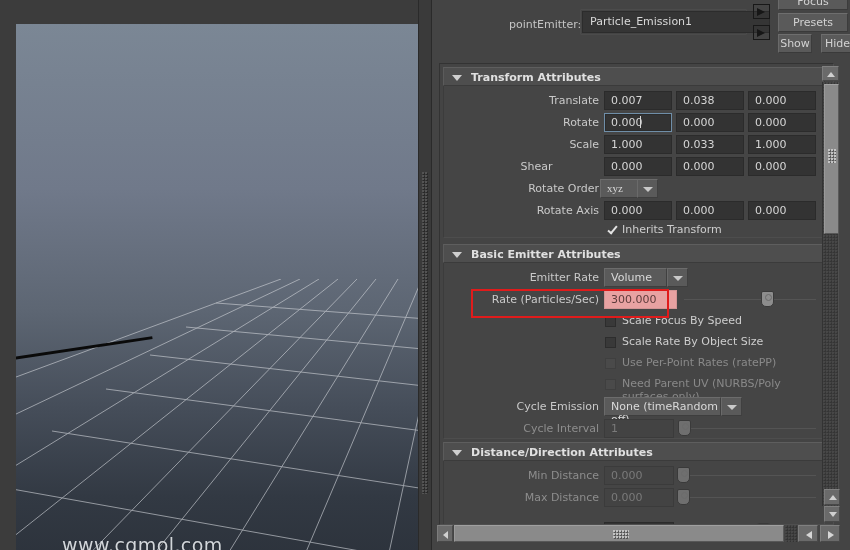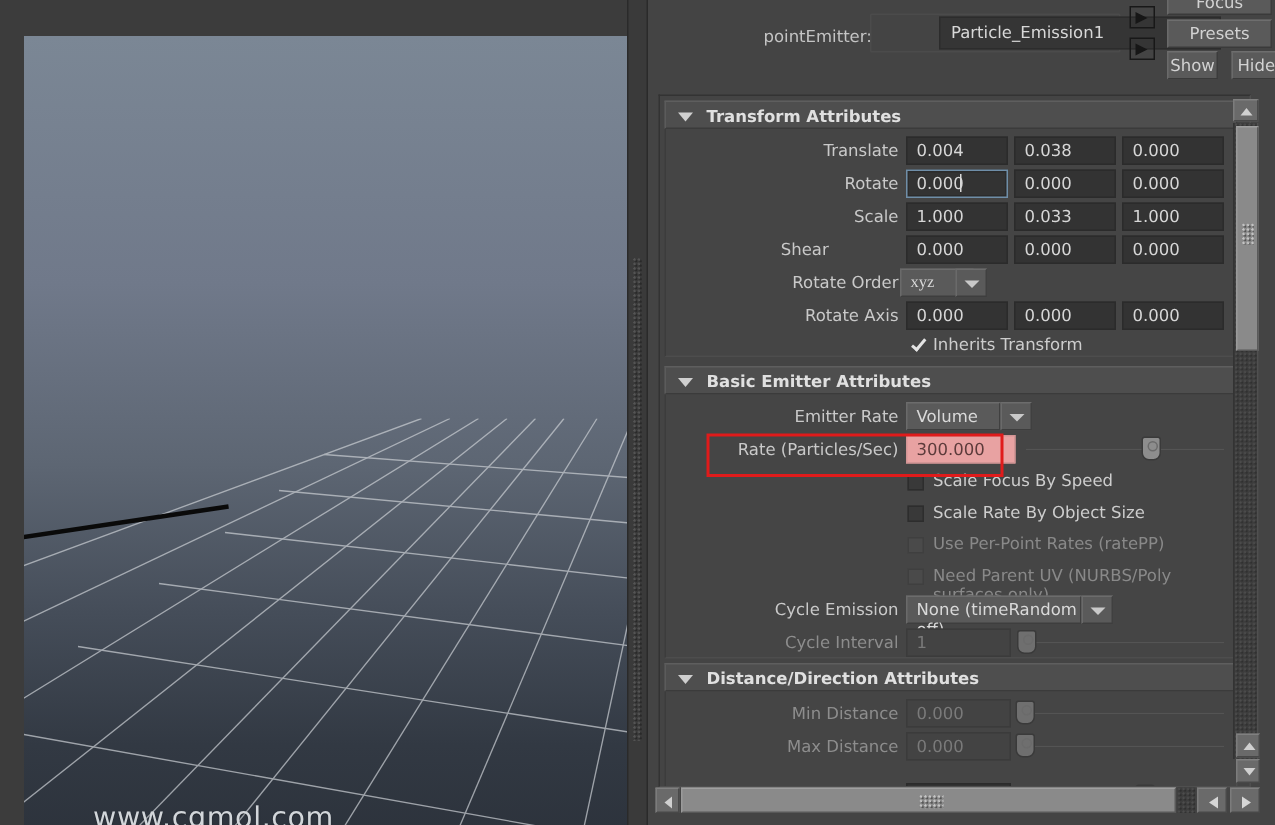--- a/index.html
+++ b/index.html
@@ -58,21 +58,20 @@
   #topbar { position:absolute; left:0; top:0; width:418px; height:60px; }
   .pe-label {
     position:absolute; left:77px; top:18px; width:68px; text-align:right;
     color:#c4c4c4; font-size:11px;
   }
   .pe-field {
     position:absolute; left:150px; top:11px; width:188px; height:22px;
     background:#353535; border:1px solid #2c2c2c;
     color:#d8d8d8; font-size:11px; padding:3px 0 0 7px;
     outline:none;
-    margin-left:44px;
   }
   .pe-field-focusring{
     position:absolute; left:148px; top:9px; width:167px; height:26px;
     border:1px solid #4b4b4b; border-radius:1px; pointer-events:none;
   }
   .arrow-btn {
     position:absolute; width:17px; height:15px;
     border:1.6px solid #181818; background:transparent;
   }
   .arrow-btn:after{
@@ -370,21 +369,21 @@
 
         <div class="frame" style="top:0px;">
           <div class="frame-head">
             <div class="tri"></div>
             <div class="ftitle">Transform Attributes</div>
           </div>
           <div class="frame-body" style="height:152px;">
 
             <div class="row" style="top:4px;">
               <div class="lbl" style="left:30px; width:125px;">Translate</div>
-              <div class="num" style="left:160px; width:68px;">0.004</div>
+              <div class="num" style="left:160px; width:68px;">0.007</div>
               <div class="num" style="left:232px; width:68px;">0.038</div>
               <div class="num" style="left:304px; width:68px;">0.000</div>
             </div>
 
             <div class="row" style="top:26px;">
               <div class="lbl" style="left:30px; width:125px;">Rotate</div>
               <div class="num focused" style="left:160px; width:68px;">0.000</div>
               <div class="caret" style="left:196px;"></div>
               <div class="num" style="left:232px; width:68px;">0.000</div>
               <div class="num" style="left:304px; width:68px;">0.000</div>

